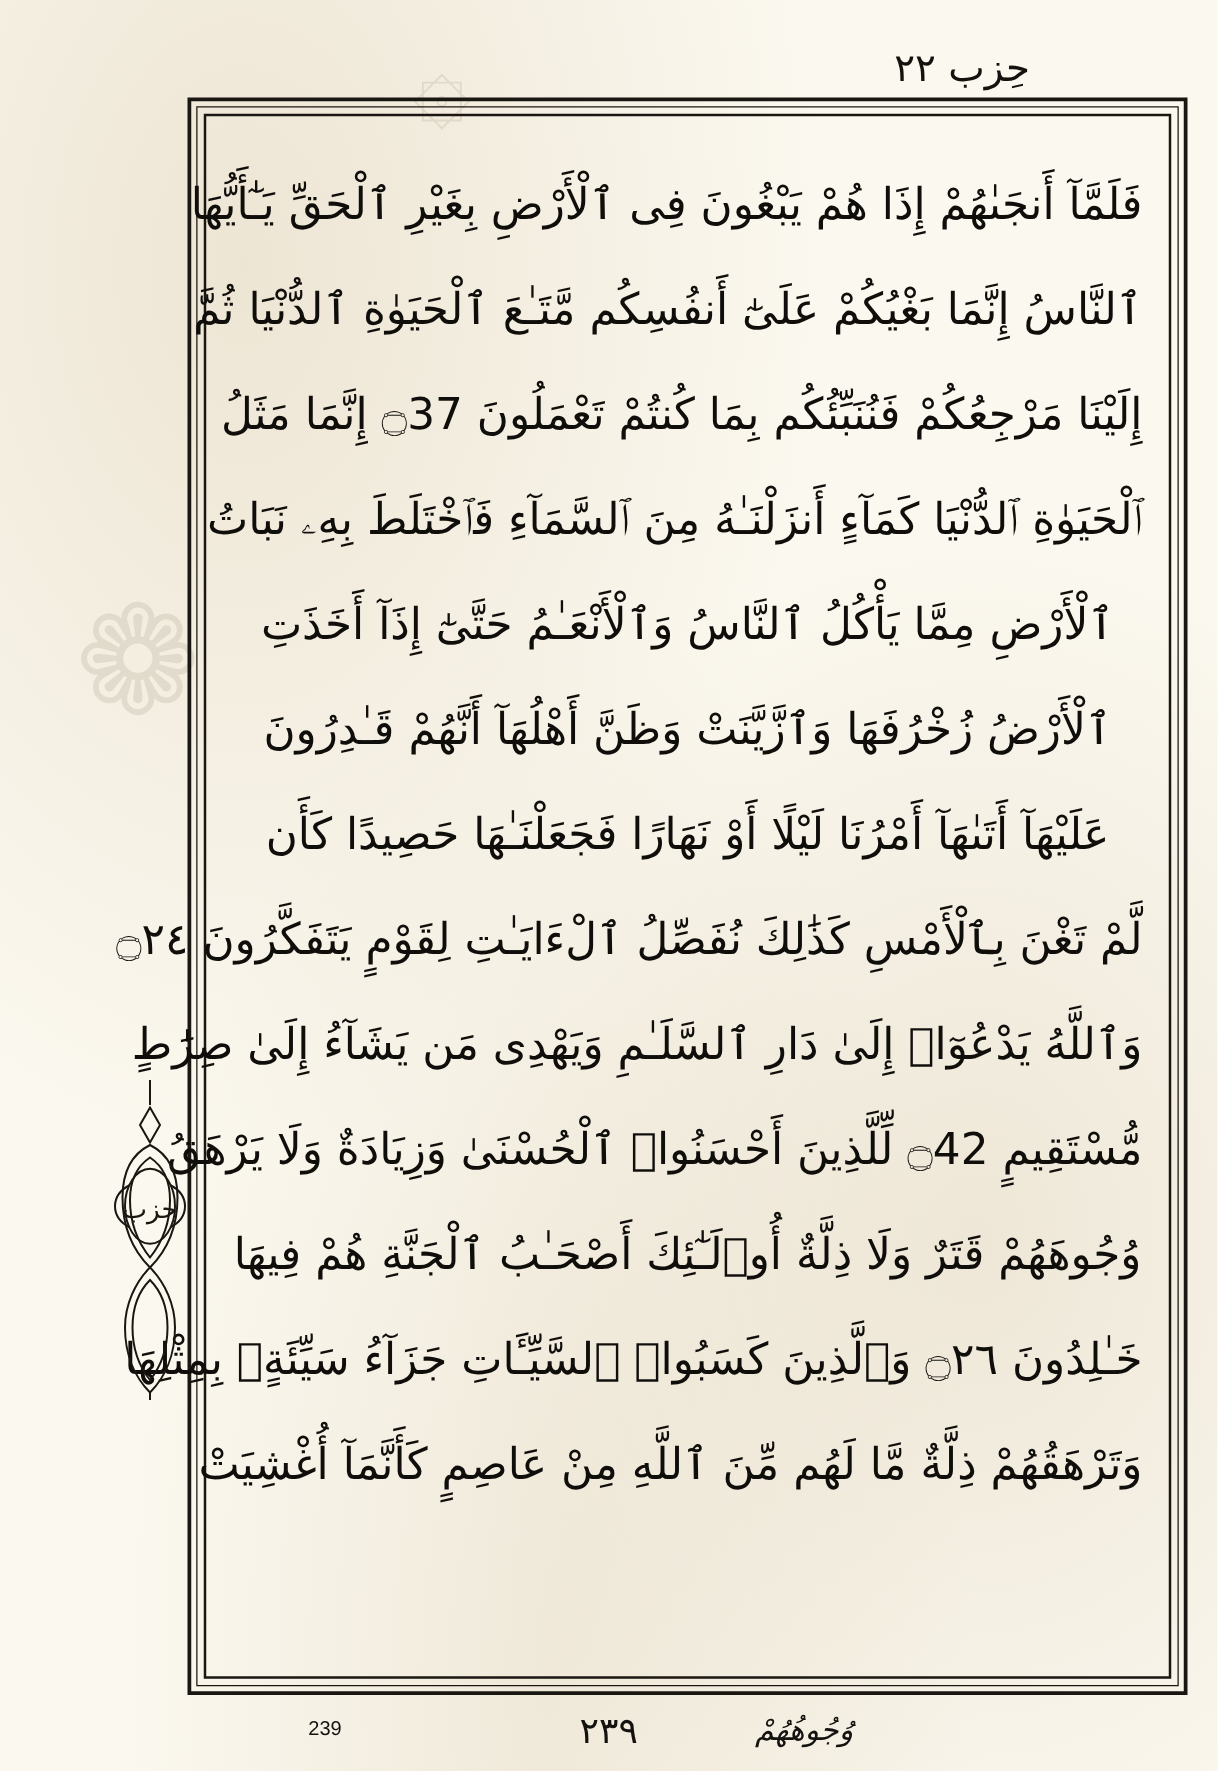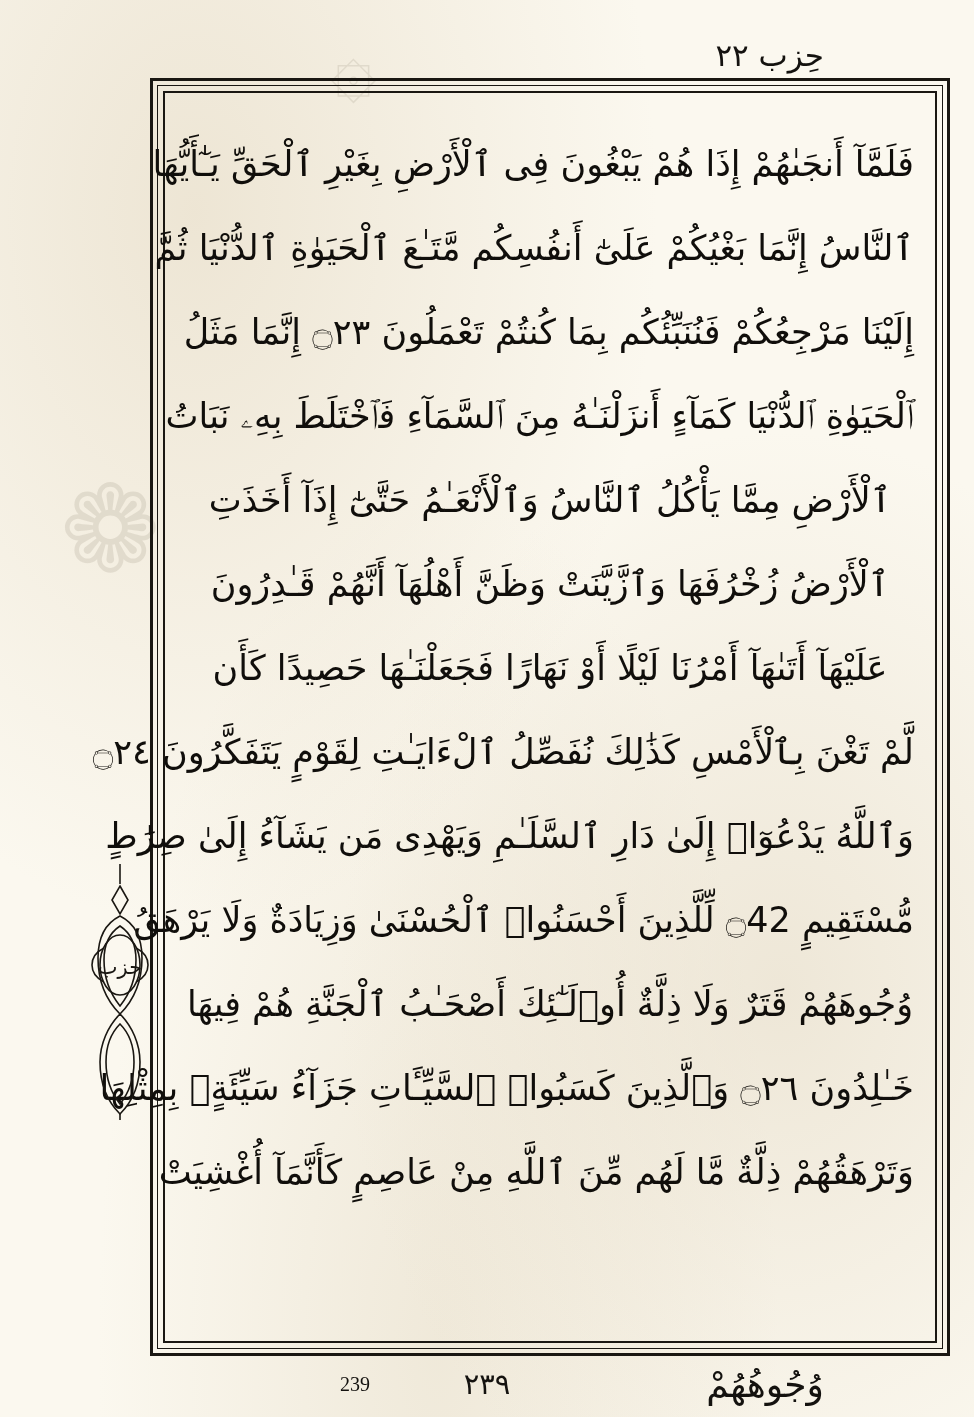--- a/index.html
+++ b/index.html
@@ -119,40 +119,41 @@
     width: 974px;
     height: 56px;
     display: flex;
     align-items: center;
     box-sizing: border-box;
     padding: 0 150px 0 150px;
     direction: rtl;
   }
   .footer-catch {
     font-family: "DejaVu Sans", "Liberation Sans", sans-serif;
-    font-size: 36px;
+    font-size: 24px;
     color: #14120f;
     flex: 0 0 auto;
     width: 220px;
-    text-align: right;
+    text-align: left;
+    font-style: italic;
   }
   .footer-page-ar {
     flex: 1 1 auto;
     text-align: center;
     font-size: 29px;
     color: #14120f;
     font-family: Liberation Sans, sans-serif;
   }
   .footer-page-num {
     flex: 0 0 auto;
     width: 220px;
-    text-align: right;
-    font-size: 20px;
-    color: #14120f;
-    font-family: Liberation Serif, serif;
+    text-align: center;
+    font-size: 16px;
+    color: #14120f;
+    font-family: Liberation Sans, sans-serif;
     direction: ltr;
   }
   
   .stamp {
     position: absolute;
     pointer-events: none;
     opacity: 0.13;
     color: #6b5f4a;
     font-family: "DejaVu Sans", sans-serif;
   }
@@ -169,21 +170,21 @@
     <div class="hdr-text hdr-hizb">حِزب ٢٢</div>
   </div>
 
   <div class="frame-outer"></div>
   <div class="frame-mid"></div>
   <div class="frame-inner"></div>
 
   <div class="text-block">
     <div class="ayah-line">فَلَمَّآ أَنجَىٰهُمْ إِذَا هُمْ يَبْغُونَ فِى ٱلْأَرْضِ بِغَيْرِ ٱلْحَقِّ يَـٰٓأَيُّهَا</div>
     <div class="ayah-line">ٱلنَّاسُ إِنَّمَا بَغْيُكُمْ عَلَىٰٓ أَنفُسِكُم مَّتَـٰعَ ٱلْحَيَوٰةِ ٱلدُّنْيَا ثُمَّ</div>
-    <div class="ayah-line">إِلَيْنَا مَرْجِعُكُمْ فَنُنَبِّئُكُم بِمَا كُنتُمْ تَعْمَلُونَ ۝٢٣ إِنَّمَا مَثَلُ</div>
+    <div class="ayah-line">إِلَيْنَا مَرْجِعُكُمْ فَنُنَبِّئُكُم بِمَا كُنتُمْ تَعْمَلُونَ ۝37 إِنَّمَا مَثَلُ</div>
     <div class="ayah-line">ٱلْحَيَوٰةِ ٱلدُّنْيَا كَمَآءٍ أَنزَلْنَـٰهُ مِنَ ٱلسَّمَآءِ فَٱخْتَلَطَ بِهِۦ نَبَاتُ</div>
     <div class="ayah-line">ٱلْأَرْضِ مِمَّا يَأْكُلُ ٱلنَّاسُ وَٱلْأَنْعَـٰمُ حَتَّىٰٓ إِذَآ أَخَذَتِ</div>
     <div class="ayah-line">ٱلْأَرْضُ زُخْرُفَهَا وَٱزَّيَّنَتْ وَظَنَّ أَهْلُهَآ أَنَّهُمْ قَـٰدِرُونَ</div>
     <div class="ayah-line">عَلَيْهَآ أَتَىٰهَآ أَمْرُنَا لَيْلًا أَوْ نَهَارًا فَجَعَلْنَـٰهَا حَصِيدًا كَأَن</div>
     <div class="ayah-line">لَّمْ تَغْنَ بِٱلْأَمْسِ كَذَٰلِكَ نُفَصِّلُ ٱلْءَايَـٰتِ لِقَوْمٍ يَتَفَكَّرُونَ ۝٢٤</div>
     <div class="ayah-line">وَٱللَّهُ يَدْعُوٓا۟ إِلَىٰ دَارِ ٱلسَّلَـٰمِ وَيَهْدِى مَن يَشَآءُ إِلَىٰ صِرَٰطٍ</div>
     <div class="ayah-line">مُّسْتَقِيمٍ ۝42 لِّلَّذِينَ أَحْسَنُوا۟ ٱلْحُسْنَىٰ وَزِيَادَةٌ وَلَا يَرْهَقُ</div>
     <div class="ayah-line">وُجُوهَهُمْ قَتَرٌ وَلَا ذِلَّةٌ أُو۟لَـٰٓئِكَ أَصْحَـٰبُ ٱلْجَنَّةِ هُمْ فِيهَا</div>
     <div class="ayah-line">خَـٰلِدُونَ ۝٢٦ وَٱلَّذِينَ كَسَبُوا۟ ٱلسَّيِّـَٔاتِ جَزَآءُ سَيِّئَةٍۭ بِمِثْلِهَا</div>
     <div class="ayah-line">وَتَرْهَقُهُمْ ذِلَّةٌ مَّا لَهُم مِّنَ ٱللَّهِ مِنْ عَاصِمٍ كَأَنَّمَآ أُغْشِيَتْ</div>

